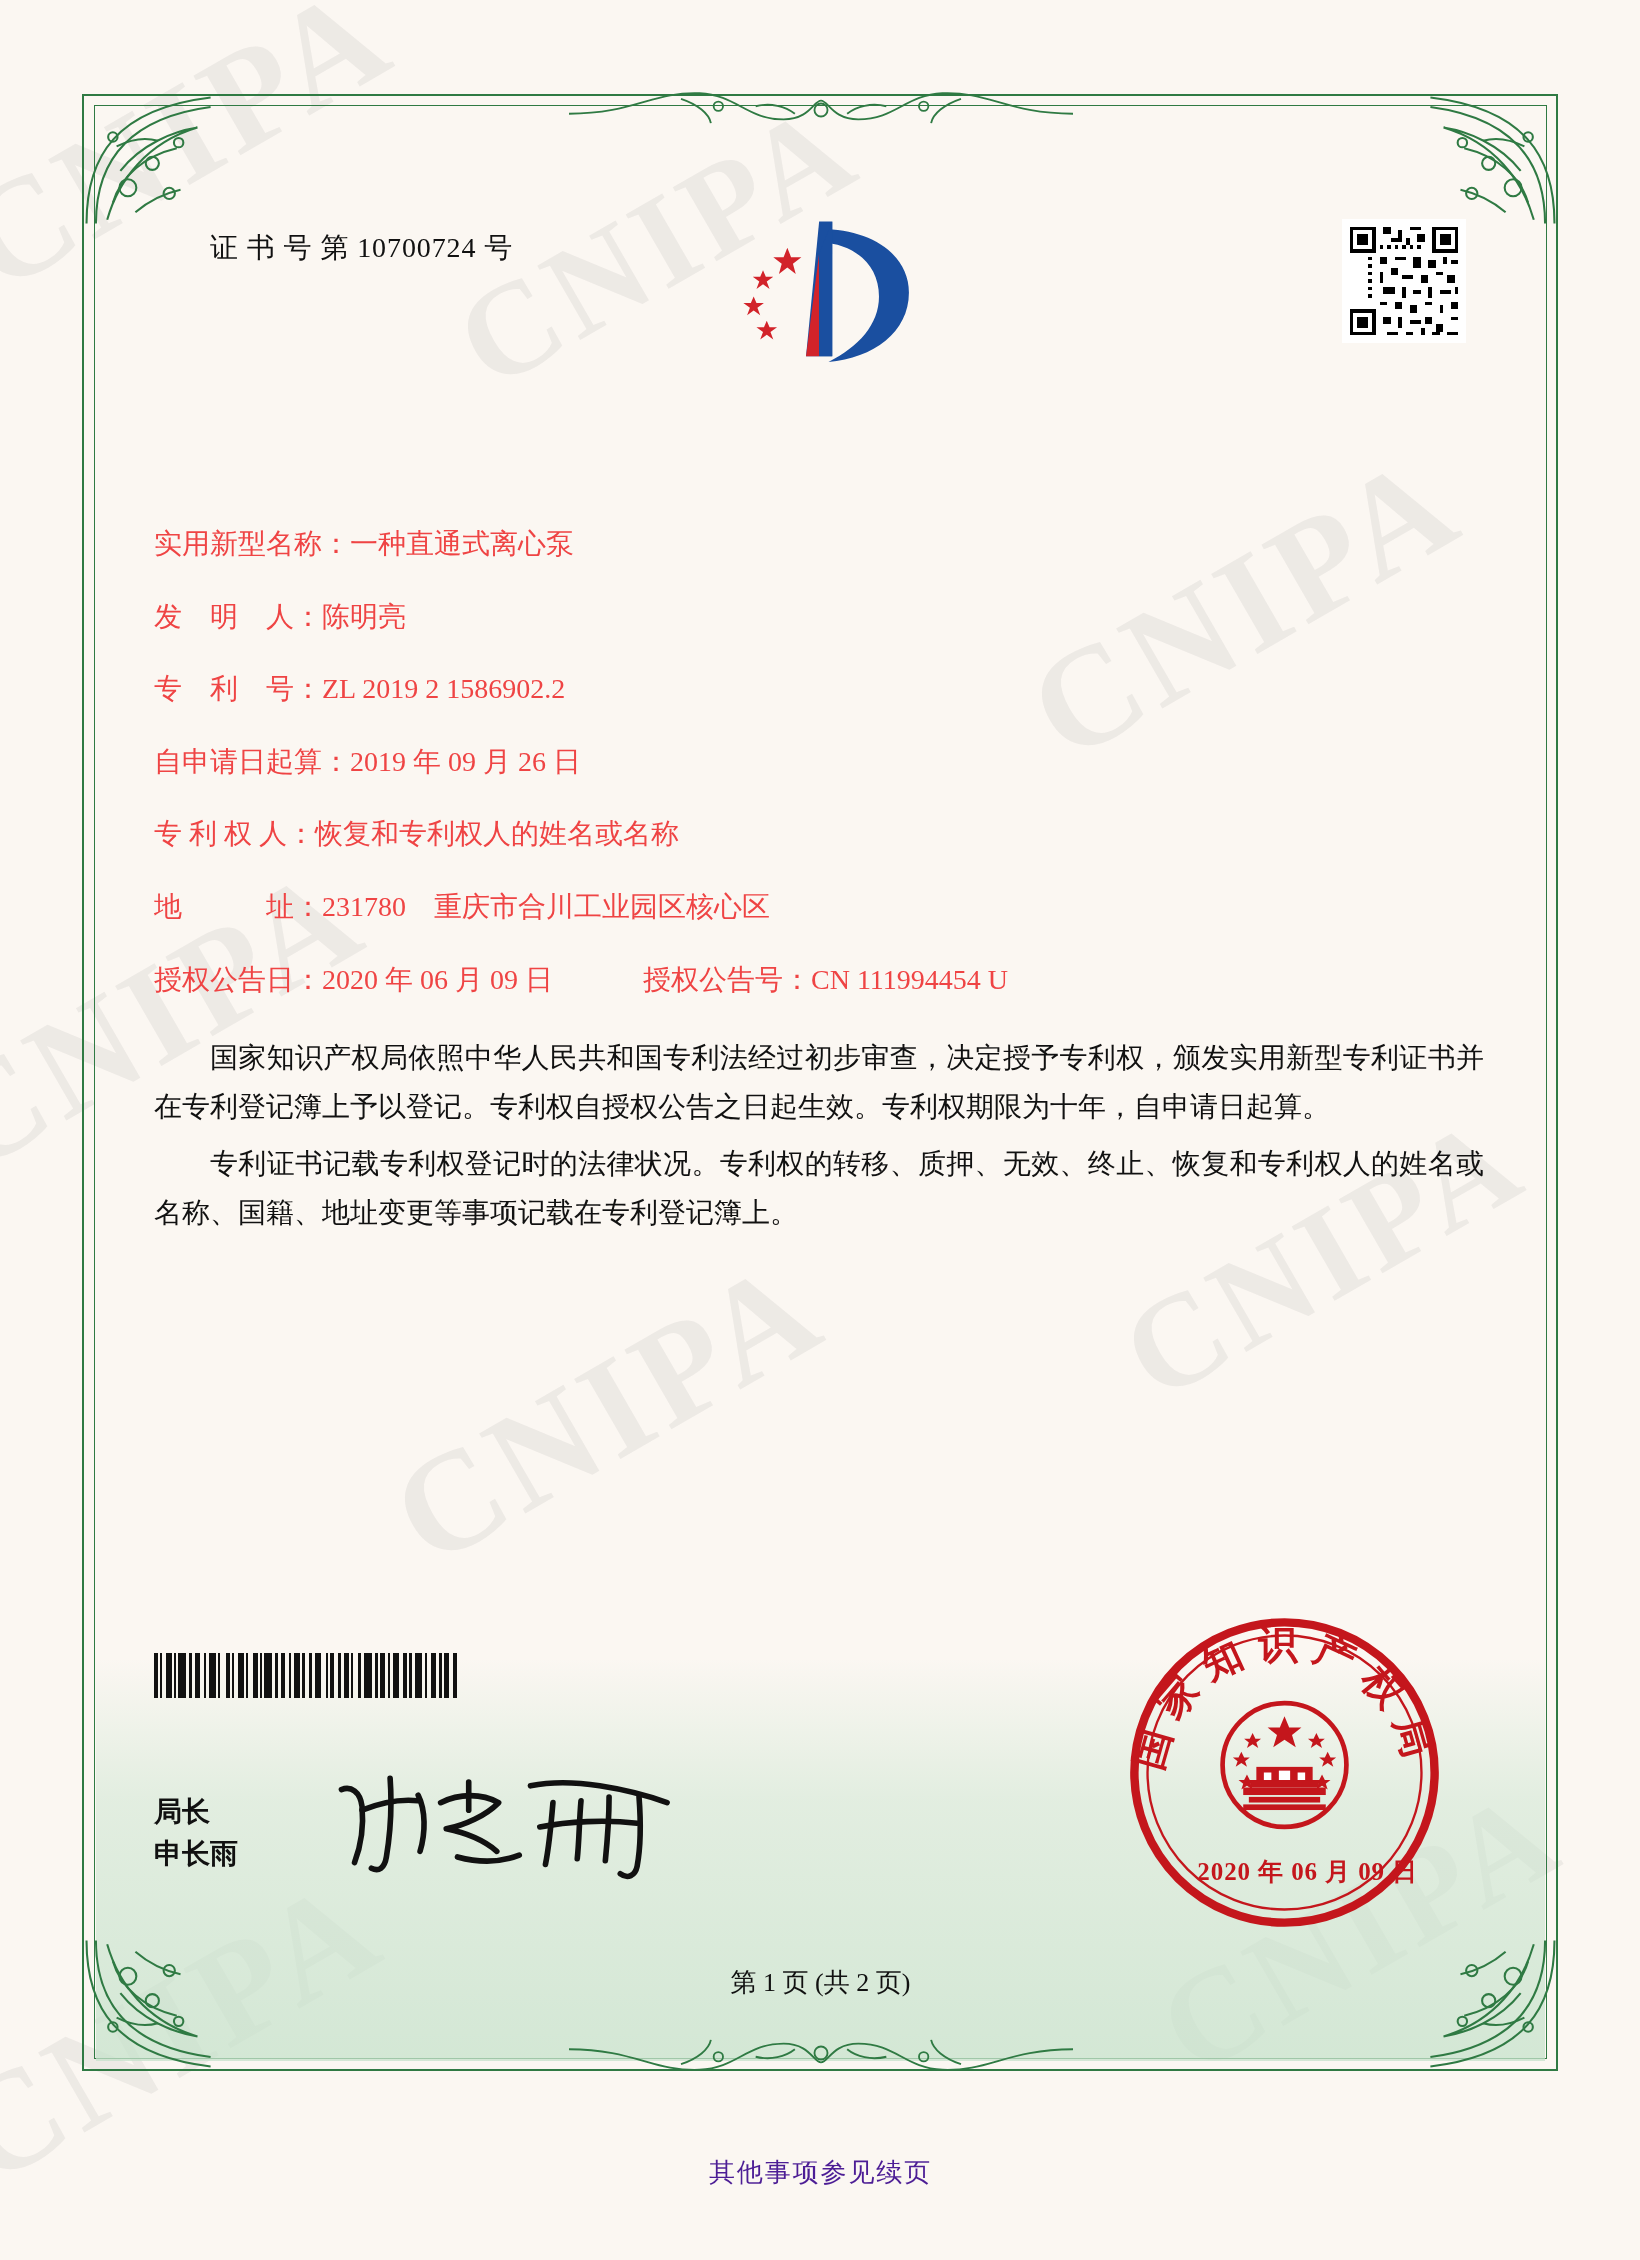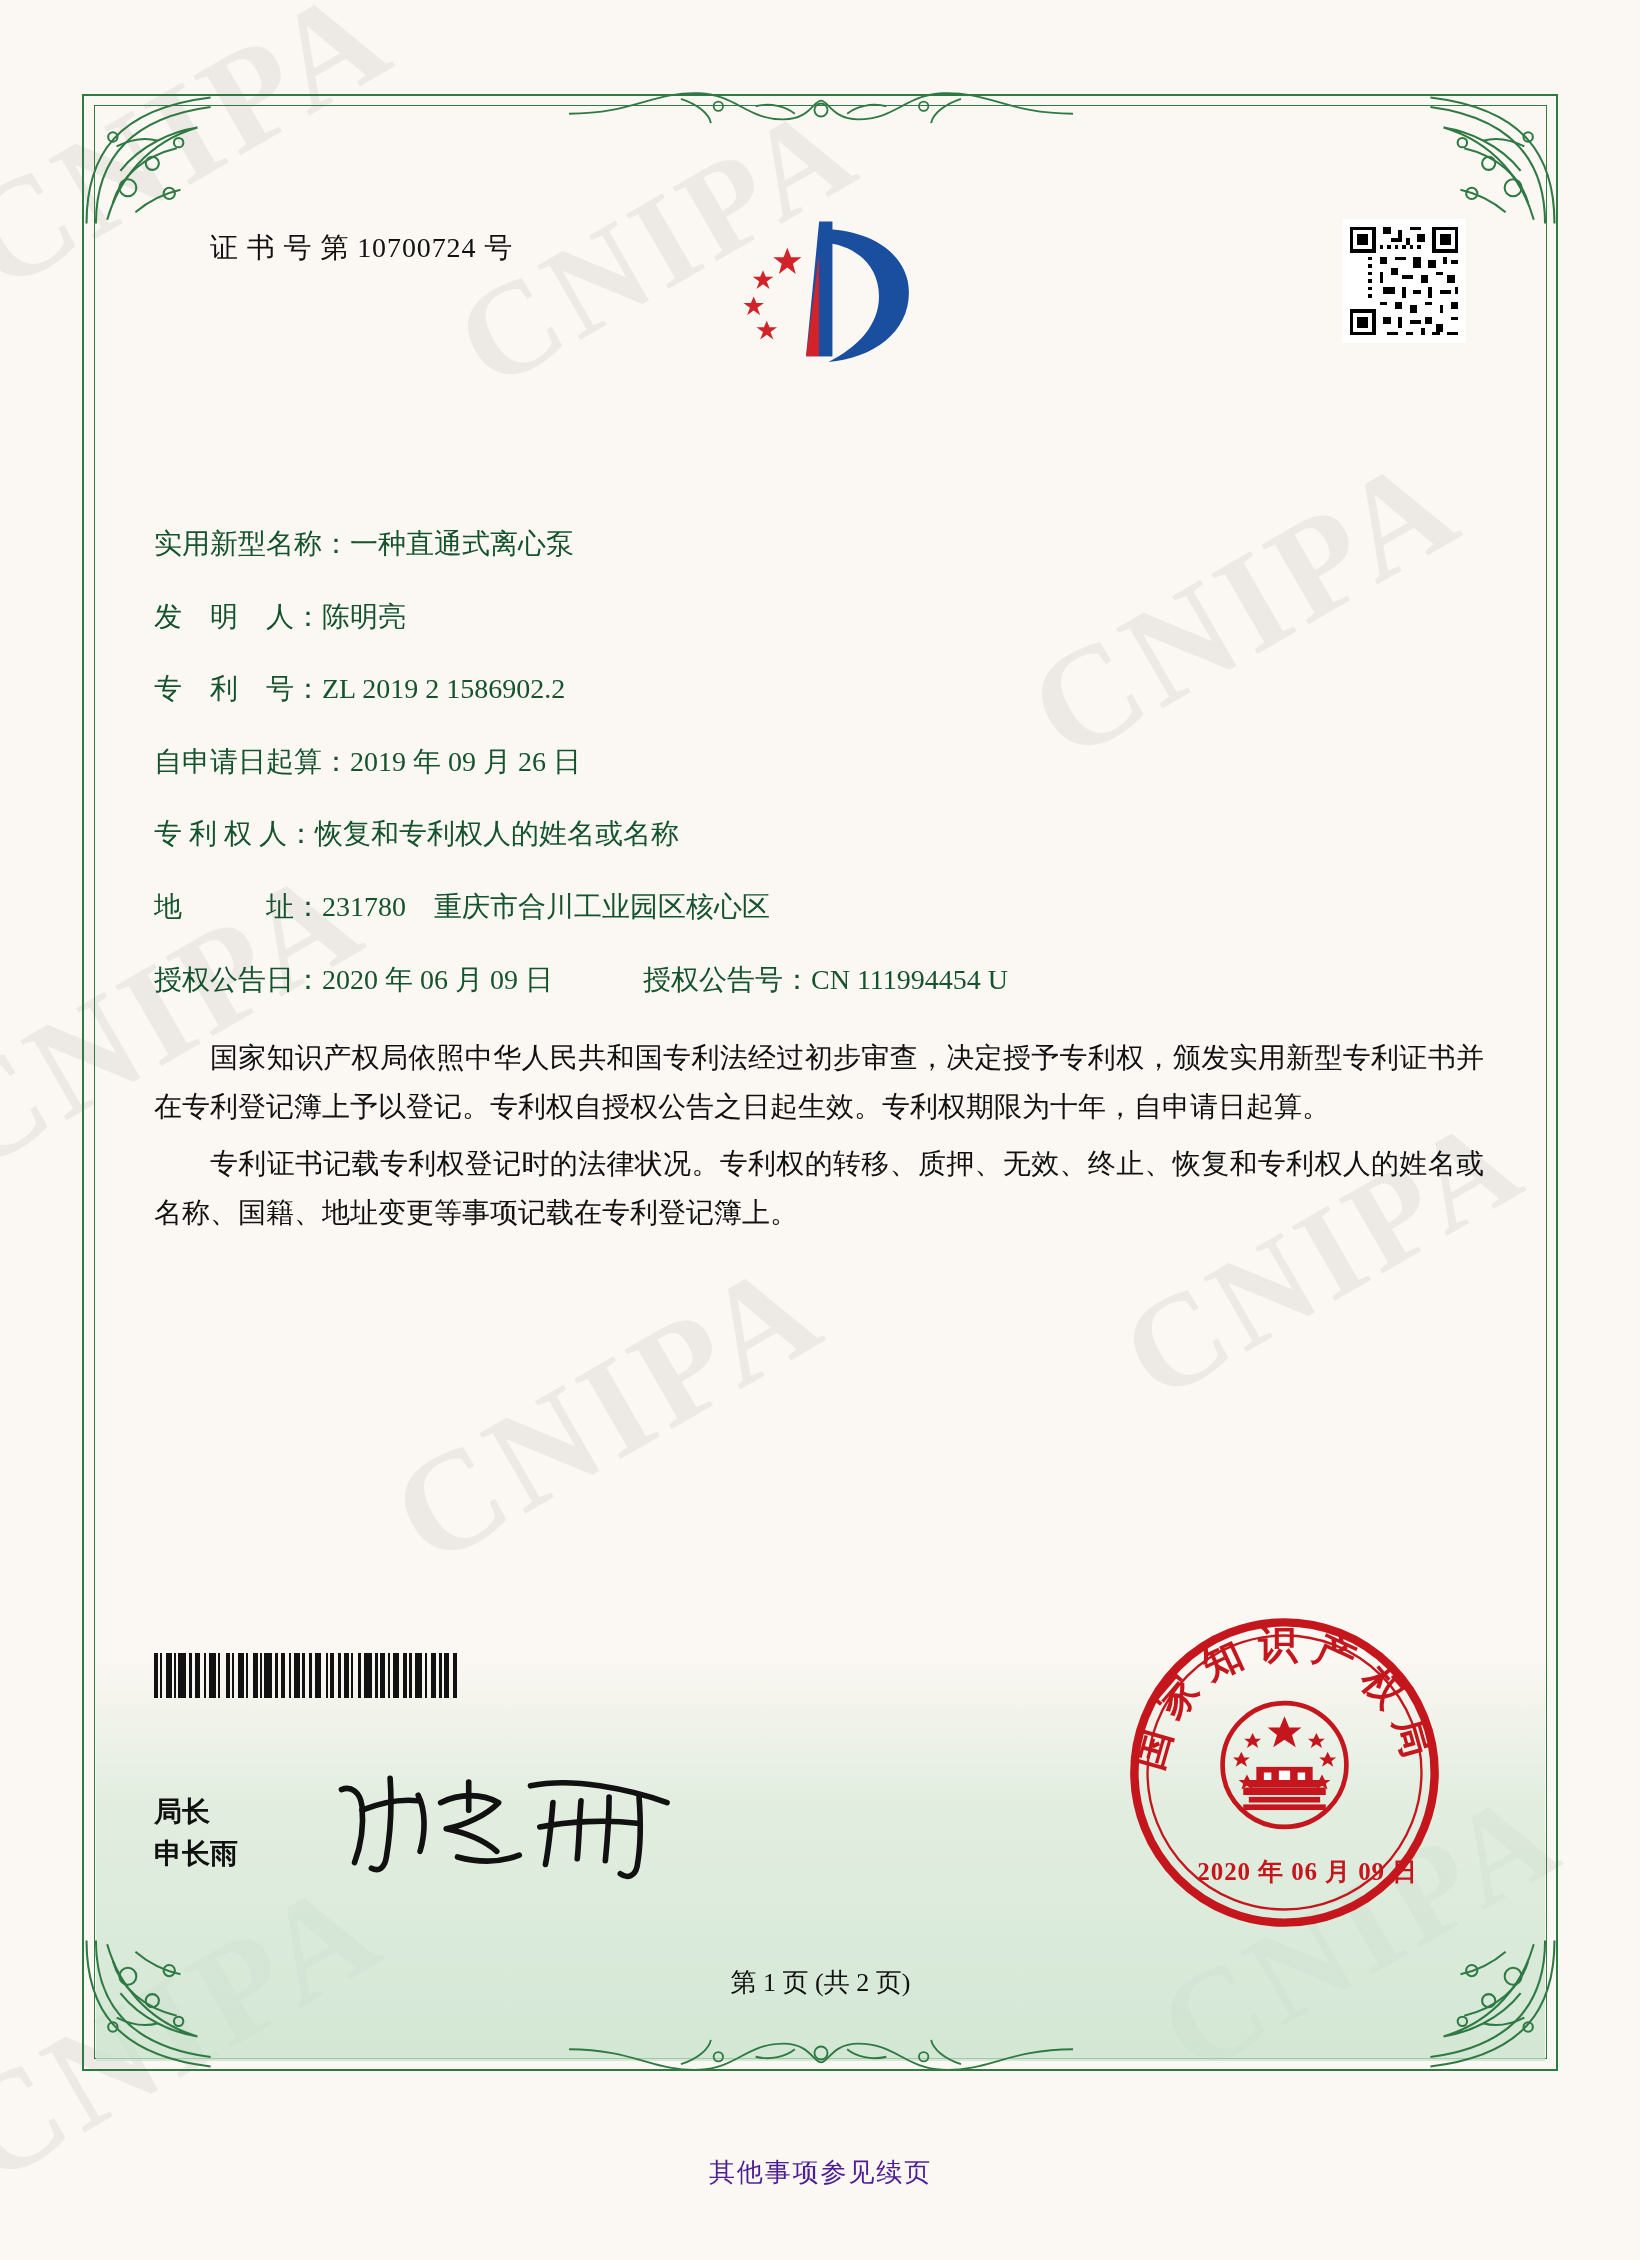--- a/index.html
+++ b/index.html
@@ -149,21 +149,21 @@
     position: absolute;
     left: 60px;
     top: 422px;
     width: 1330px;
   }
   .field-row {
     display: flex;
     align-items: baseline;
     margin-bottom: 39px;
     font-size: 28px;
-    color: #14532d;
+    color: #ef4444;
     line-height: 1.2;
   }
   .field-label {
     white-space: pre;
     flex: 0 0 auto;
   }
   .field-value {
     white-space: pre;
     flex: 0 0 auto;
   }

